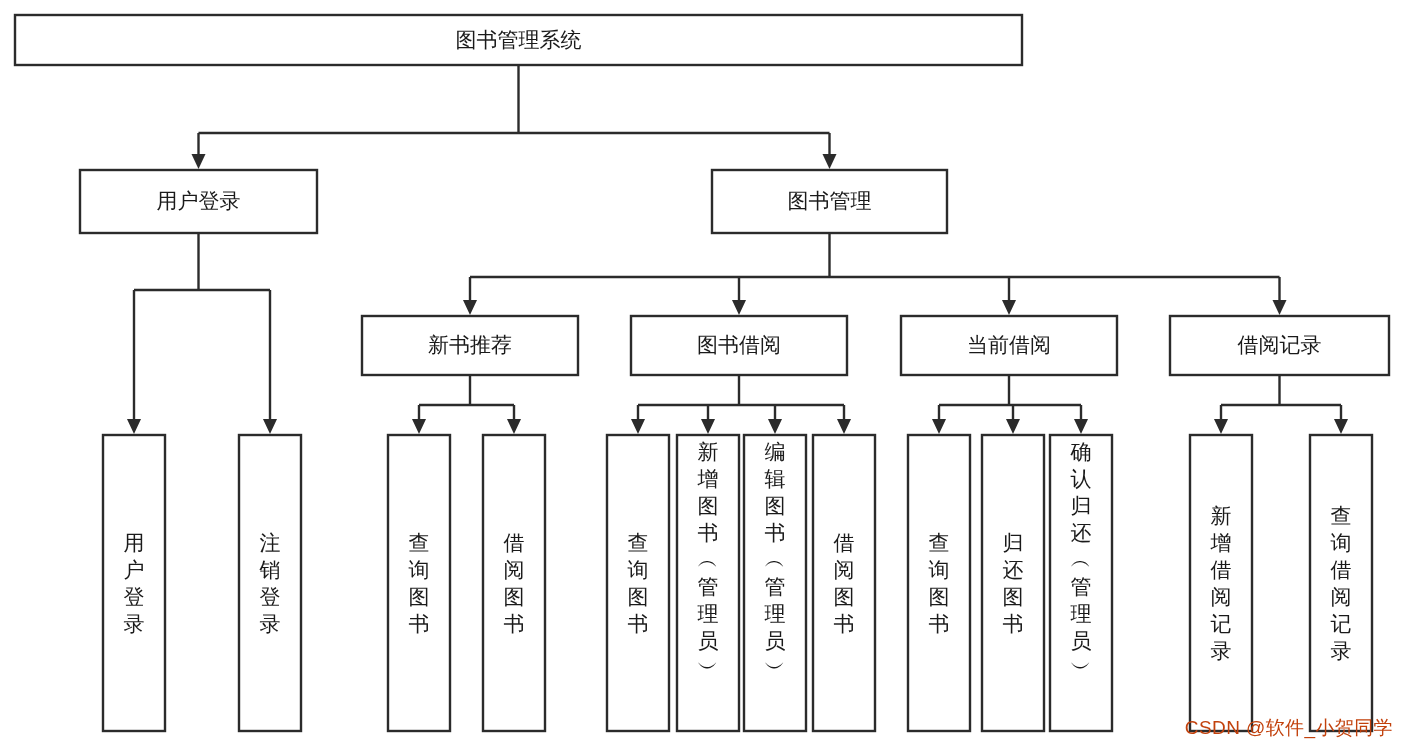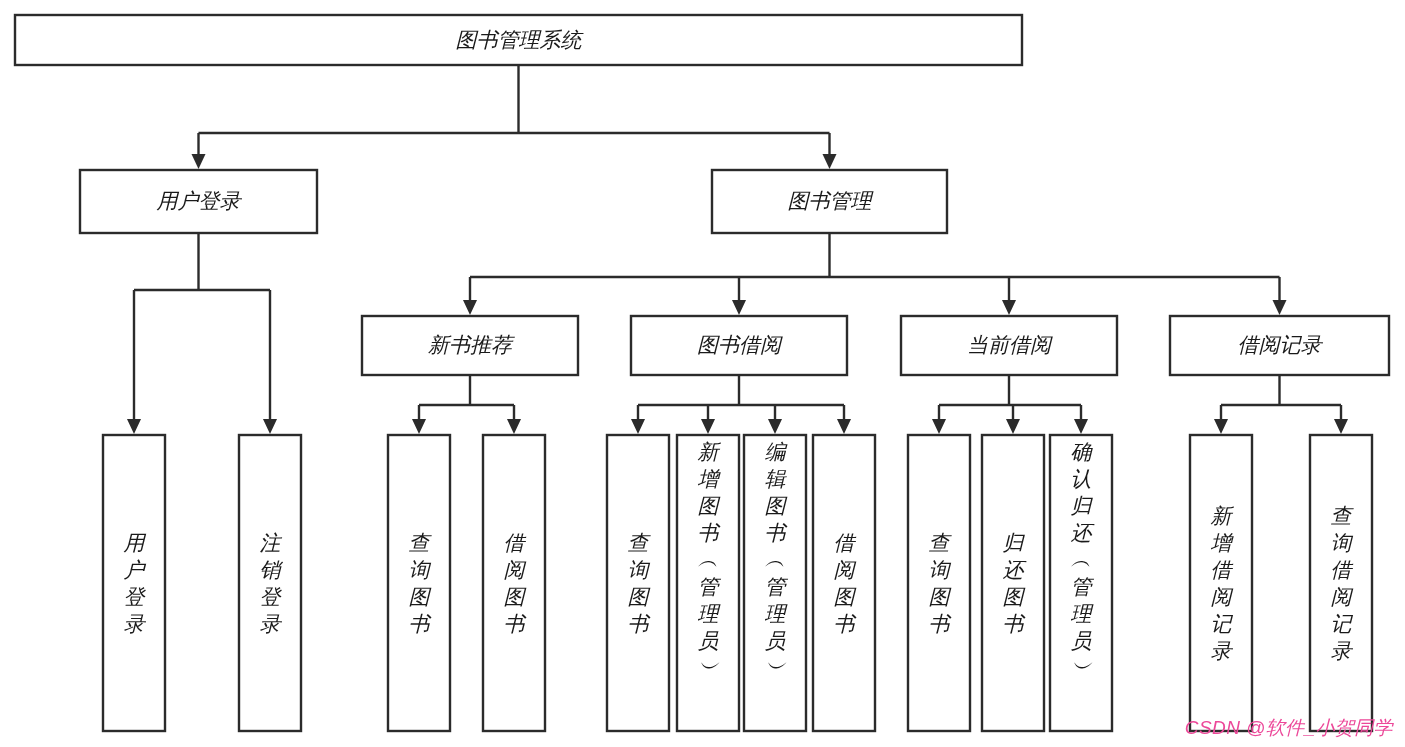--- a/index.html
+++ b/index.html
@@ -11,21 +11,20 @@
     width: 1405px;
     height: 747px;
     overflow: hidden;
     font-family: "Liberation Sans", "DejaVu Sans", sans-serif;
   }
   #diagram-root {
     position: relative;
     width: 1405px;
     height: 747px;
     background: #ffffff;
-    font-style: italic;
   }
   svg.diagram-canvas {
     position: absolute;
     left: 0;
     top: 0;
     width: 1405px;
     height: 747px;
     display: block;
   }
   .node-box {
@@ -54,21 +53,21 @@
   .arrow-head {
     fill: #2b2b2b;
     stroke: none;
   }
   .watermark-text {
     position: absolute;
     right: 12px;
     bottom: 6px;
     font-family: "Liberation Sans", "DejaVu Sans", sans-serif;
     font-size: 19px;
-    color: #ec4899;
+    color: #c2410c;
     white-space: nowrap;
     letter-spacing: 0.4px;
     user-select: none;
   }
 </style>
 </head>
 <body>
 
 <div id="diagram-root">
   <svg class="diagram-canvas" viewBox="0 0 1405 747">

